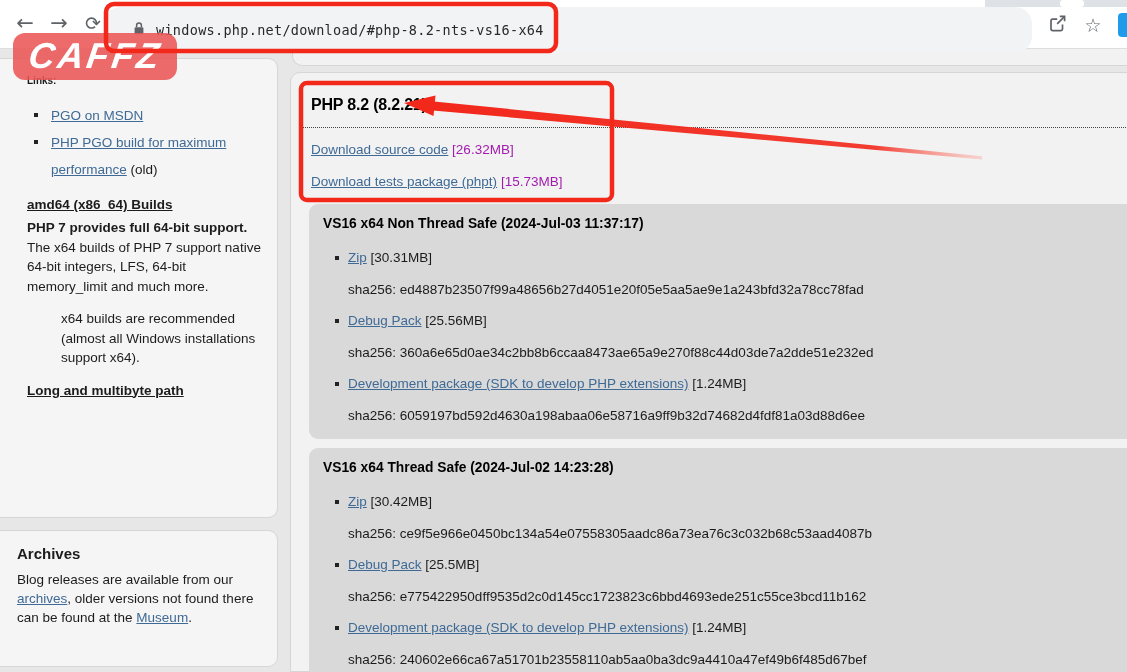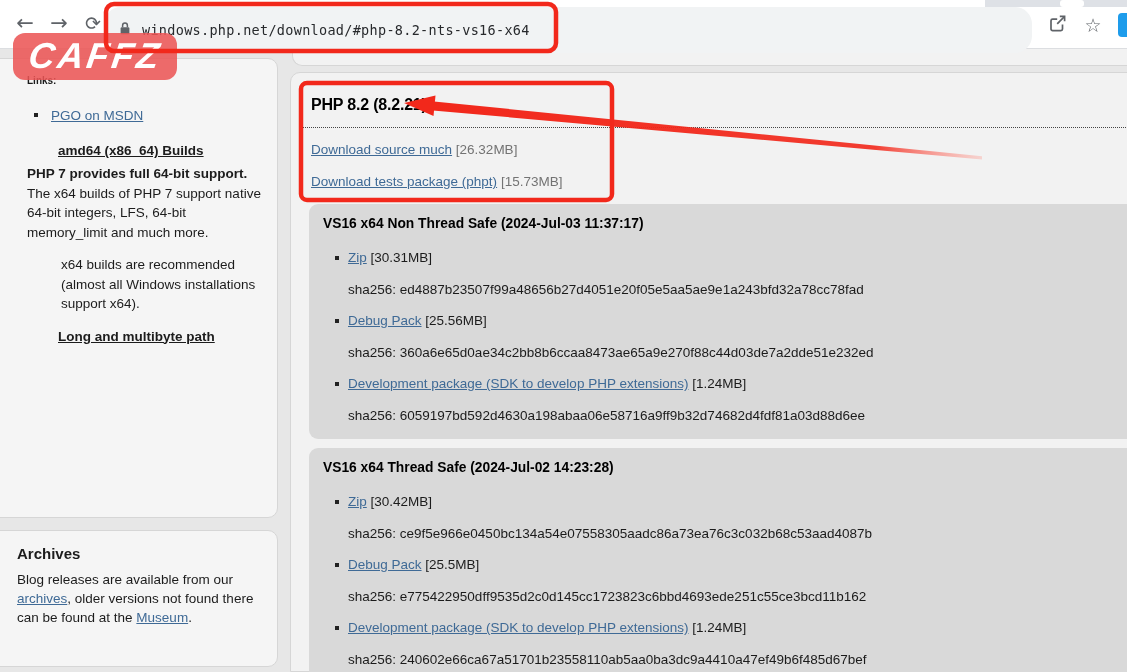--- a/index.html
+++ b/index.html
@@ -14,59 +14,59 @@
   
   .toolbar{position:absolute;left:0;top:0;width:1127px;height:48px;background:#fff;
     border-bottom:1px solid #dcdee1;z-index:2;}
   .tabstrip{position:absolute;left:985px;top:0;width:142px;height:7px;background:#dee1e6;z-index:3;}
   .tab-piece{position:absolute;left:75px;top:0;width:24px;height:7px;background:#fff;border-radius:3px;}
   .nav-btn{position:absolute;top:4px;width:34px;height:38px;border:0;background:none;
     color:#5f6368;font-size:21px;line-height:38px;text-align:center;padding:0;cursor:pointer;
     font-family:"DejaVu Sans",sans-serif;}
   .nav-back{left:8px;} .nav-fwd{left:42px;} .nav-reload{left:76px;font-size:19px;}
   .url-pill{position:absolute;left:104px;top:7px;width:928px;height:46px;border-radius:17px;
-    background:#f1f3f4;display:flex;align-items:center;padding-left:14px;box-sizing:border-box;}
+    background:#f1f3f4;display:flex;align-items:center;padding-left:28px;box-sizing:border-box;}
   .url-text{font-family:"DejaVu Sans Mono",monospace;font-size:13.5px;color:#27292c;
     margin-left:10px;letter-spacing:.3px;}
   .tool-ic{position:absolute;top:12px;width:30px;height:26px;border:0;background:none;
     color:#5f6368;padding:0;cursor:pointer;text-align:center;}
   .ic-share{left:1042px;}
   .ic-star{left:1078px;font-size:19px;line-height:24px;font-family:"DejaVu Sans",sans-serif;}
   .ext-sliver{position:absolute;left:1118px;top:13px;width:9px;height:24px;
     background:#1e9ceb;border-radius:4px 0 0 4px;cursor:pointer;}
 
   
   .card{position:absolute;background:#f2f2f2;border:1px solid #d6d6d6;border-radius:10px;
     box-sizing:border-box;z-index:1;}
   .sidebar{left:-10px;top:58px;width:288px;height:460px;background:#f5f5f5;
     padding:4px 16px 0 36px;font-size:13.5px;}
   .links-heading{font-weight:bold;font-size:10px;margin-top:12px;}
   ul.sb-links{list-style:none;margin:16px 0 0 7px;padding:0;}
   ul.sb-links li{position:relative;padding-left:17px;line-height:27px;}
   ul.sb-links li::before{content:"";position:absolute;left:0;top:11px;width:4px;height:4px;background:#222;}
-  .sb-h{font-weight:bold;text-decoration:underline;margin-top:14px;margin-left:31px;}
+  .sb-h{font-weight:bold;text-decoration:underline;margin-top:14px;}
   .sidebar p{margin:6px 0 0 0;line-height:19.5px;}
   .sidebar p.note{margin-top:13px;margin-left:34px;}
   .sidebar .sb-h2{margin-top:15px;}
 
   .archives{left:-10px;top:530px;width:288px;height:137px;background:#f5f5f5;
     padding:14px 16px 0 26px;font-size:13.5px;}
   .arch-h{font-weight:bold;font-size:15px;}
   .archives p{margin:8px 0 0 0;line-height:19px;}
 
   .strip-card{position:absolute;left:292px;top:48px;width:845px;height:18px;background:#f2f2f2;
     border-left:1px solid #d6d6d6;border-bottom:1px solid #d6d6d6;border-radius:0 0 0 10px;
     box-sizing:border-box;z-index:1;}
   .main-card{left:290px;top:72px;width:847px;height:600px;border-radius:10px 0 0 0;
     padding:14px 0 0 20px;font-size:13.5px;}
   h2.release{font-size:16px;font-weight:bold;color:#000;margin:8px 0 0 0;line-height:19px;letter-spacing:-.2px;}
   .dotted{border-top:1px dotted #444;margin:13px 0 0 -12px;height:0;}
   .dl{margin:13px 0 0 0;line-height:18px;}
   .dl + .dl{margin-top:14px;}
-  .dl .size{color:#737373;}
+  .dl .size{color:#a21caf;}
 
   .build-block{margin:13px 0 0 -2px;background:#d9d9d9;border-radius:9px;
     padding:11px 0 14px 14px;}
   .build-block + .build-block{margin-top:9px;}
   .build-block h3{font-size:13.8px;font-weight:bold;color:#000;margin:0;line-height:18px;}
   .bitem{margin-left:12px;}
   .bl{position:relative;padding-left:13px;margin-top:16px;line-height:18px;}
   .bitem + .bitem .bl{margin-top:13px;}
   .bl::before{content:"";position:absolute;left:0;top:7px;width:4px;height:4px;background:#222;}
   .sha{padding-left:13px;margin-top:14px;line-height:18px;color:#1b1b1b;}
@@ -108,38 +108,39 @@
       </svg>
   </button>
   <button class="tool-ic ic-star">☆</button>
   <div class="ext-sliver"></div>
 </div>
 
 <div class="card sidebar">
   <div class="links-heading">Links:</div>
   <ul class="sb-links">
     <li><a>PGO on MSDN</a></li>
+    <li><a>PHP PGO build for maximum performance</a><span> (old)</span></li>
   </ul>
   <div class="sb-h">amd64 (x86_64) Builds</div>
   <p><b>PHP 7 provides full 64-bit support.</b>
     <span>The x64 builds of PHP 7 support native 64-bit integers, LFS, 64-bit memory_limit and much more.</span></p>
   <p class="note">x64 builds are recommended (almost all Windows installations support x64).</p>
   <div class="sb-h sb-h2">Long and multibyte path</div>
 </div>
 
 <div class="card archives">
   <div class="arch-h">Archives</div>
   <p><span>Blog releases are available from our </span><a>archives</a><span>, older versions not found there can be found at the </span><a>Museum</a><span>.</span></p>
 </div>
 
 <div class="strip-card"></div>
 <div class="card main-card">
   <h2 class="release">PHP 8.2 (8.2.21)</h2>
   <div class="dotted"></div>
-  <p class="dl"><a>Download source much</a>
+  <p class="dl"><a>Download source code</a>
     <span class="size">[26.32MB]</span></p>
   <p class="dl"><a>Download tests package (phpt)</a>
     <span class="size">[15.73MB]</span></p>
 
   <div class="build-block">
     <h3>VS16 x64 Non Thread Safe (2024-Jul-03 11:37:17)</h3>
     <div class="bitem">
       <div class="bl"><a>Zip</a>
         <span class="size">[30.31MB]</span></div>
       <div class="sha">sha256: ed4887b23507f99a48656b27d4051e20f05e5aa5ae9e1a243bfd32a78cc78fad</div>

